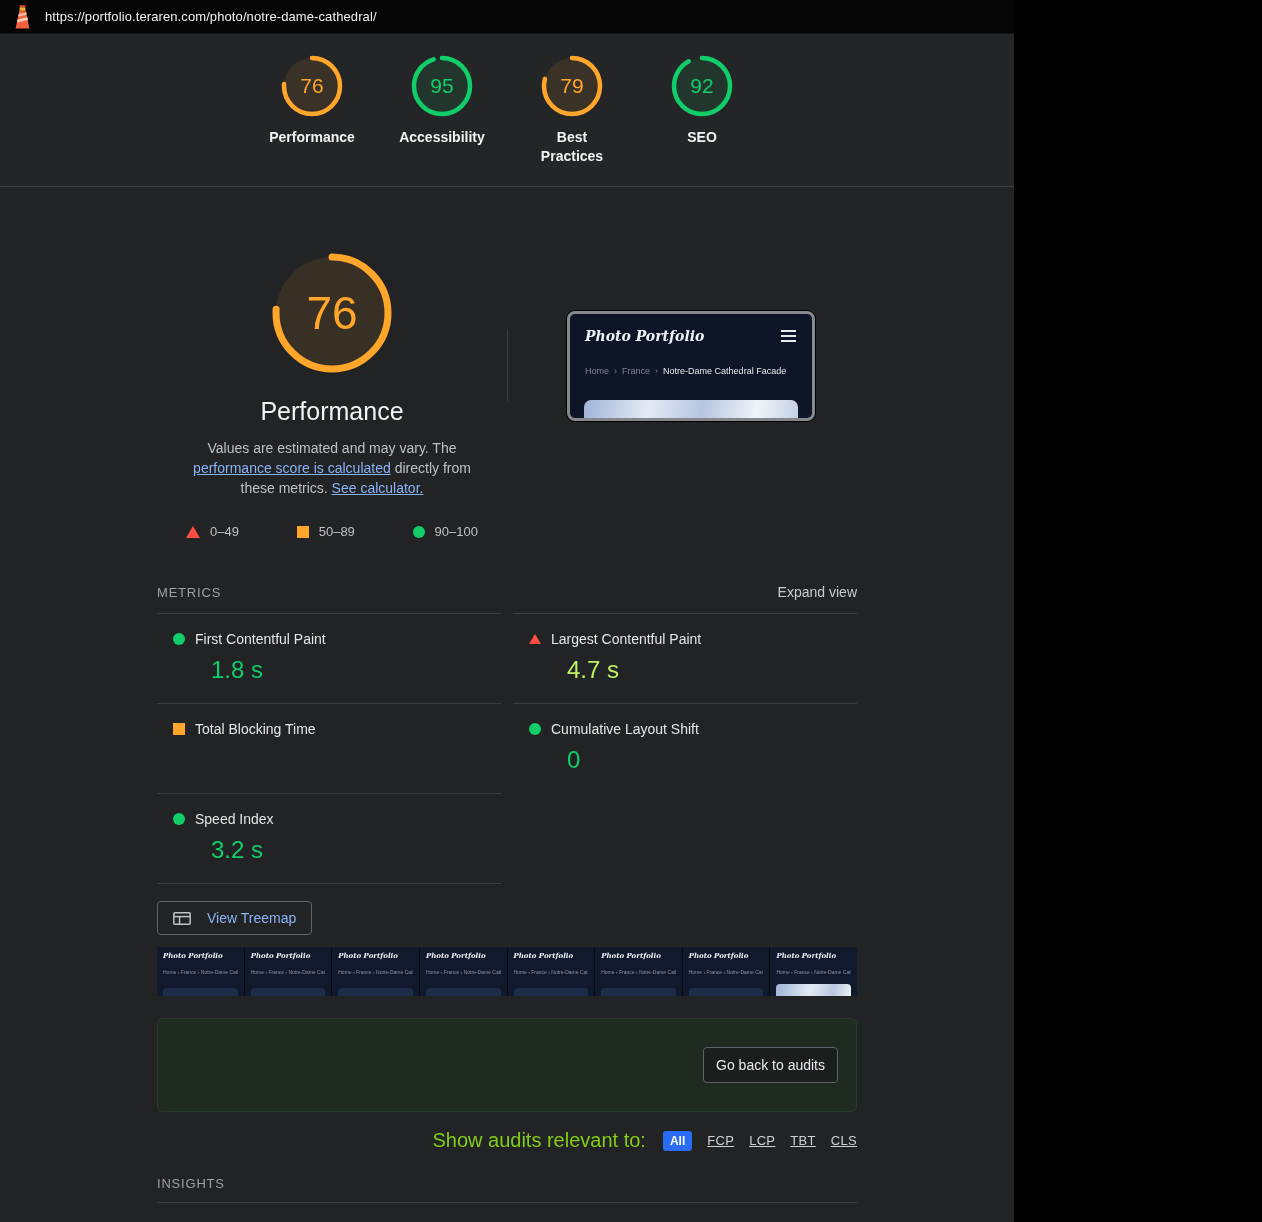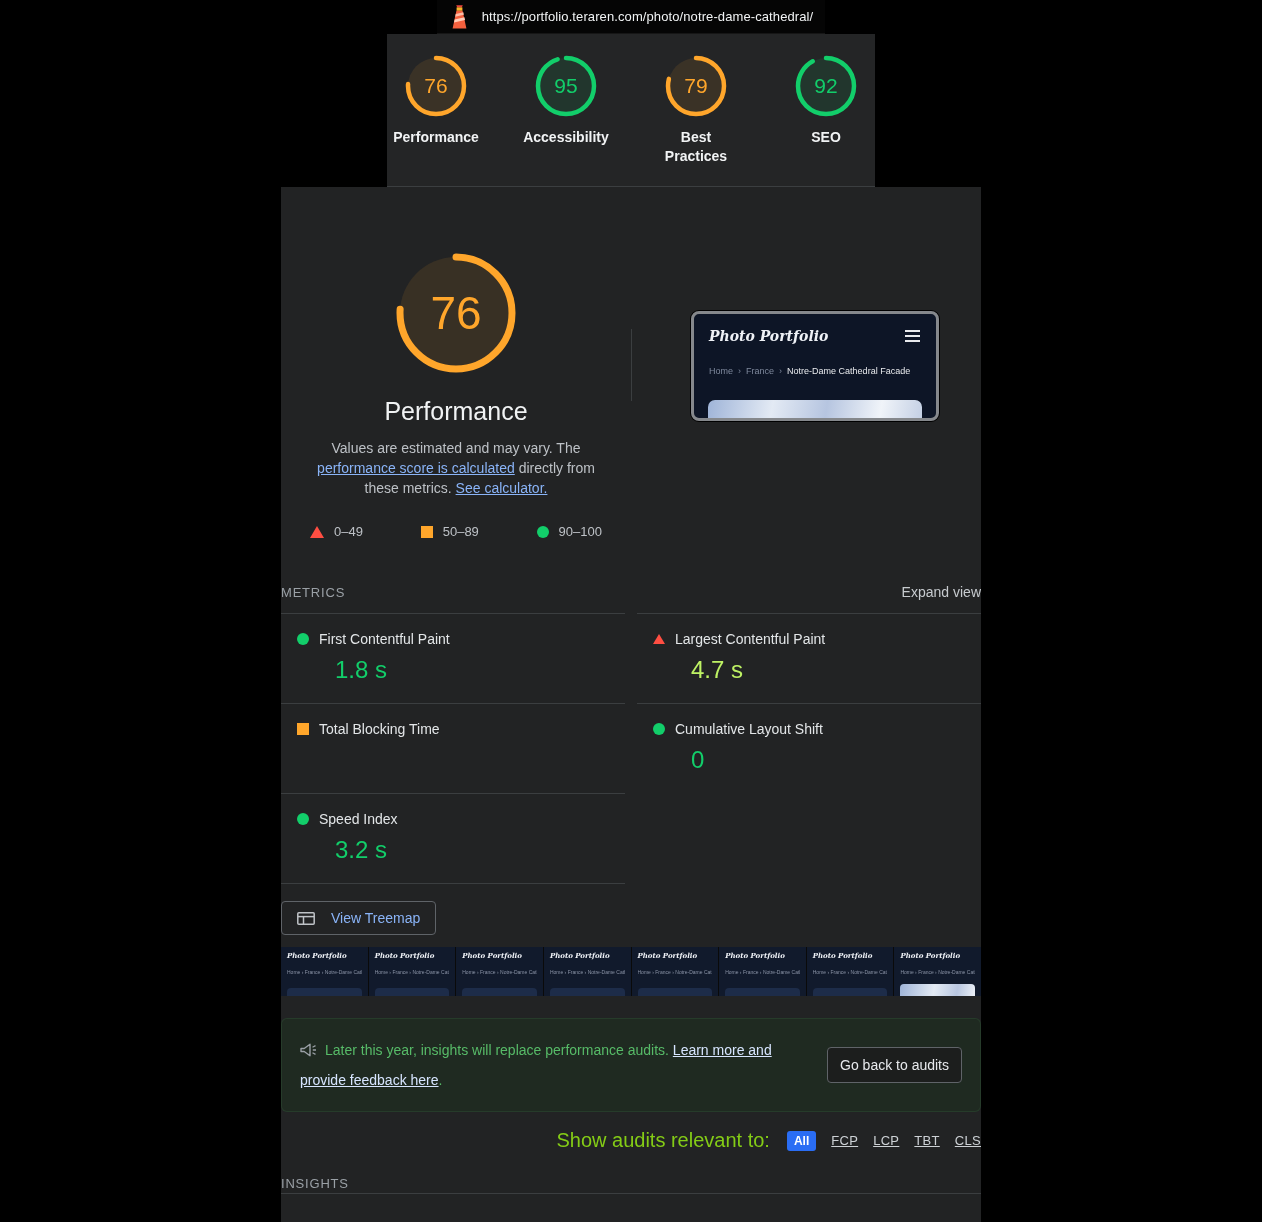--- a/index.html
+++ b/index.html
@@ -3,21 +3,21 @@
 <meta charset="utf-8">
 <style>
   * { margin:0; padding:0; box-sizing:border-box; }
   html,body { width:1262px; height:1222px; overflow:hidden; }
   body {
     background:#000;
     font-family:"Liberation Sans", sans-serif;
     color:#e8eaed;
     -webkit-font-smoothing:antialiased;
   }
-  .app { width:1262px; height:1222px; display:flex; flex-direction:column;align-items:center; }
+  .app { width:1014px; height:1222px; display:flex; flex-direction:column; }
 
   
   .urlbar {
     height:34px; background:#050505; display:flex; align-items:center;
     padding:0 12px; gap:12px; flex:0 0 auto; border-bottom:1px solid #161616;
   }
   .urlbar .url { font-size:13px; color:#f1f3f4; letter-spacing:.1px; }
 
   
   .summary {
@@ -130,21 +130,21 @@
     color:#e8eaed; font-size:14px; font-family:inherit; white-space:nowrap; cursor:pointer;
   }
 
   
   .filter-row { margin-top:17px; display:flex; justify-content:flex-end; align-items:center; gap:15px; }
   .filter-label { font-size:20px; color:#84cc16; margin-right:2px; }
   .chip { font-size:12px; font-weight:600; color:#ffffff; background:#2a6df4; border-radius:3px; padding:3px 7px; cursor:pointer; }
   .chip-link { font-size:13px; color:#cdd1d5; text-decoration:underline; letter-spacing:.3px; cursor:pointer; }
 
   
-  .insights-head { margin-top:22px; padding-bottom:1px; border-bottom:1px solid #3b3e40; }
+  .insights-head { margin-top:22px; padding-bottom:10px; border-bottom:1px solid #3b3e40; }
   .audit-row {
     display:flex; align-items:center; padding:19px 8px 19px 22px;
     border-bottom:1px solid #3b3e40; cursor:pointer;
   }
 </style>
 </head>
 <body>
 
 <div class="app">
 
@@ -352,24 +352,20 @@
           </div>
         <div class="frame sky">
             <div class="f-title script-text">Photo Portfolio</div>
             <div class="f-crumb">Home › France › Notre-Dame Cathedral Fa</div>
             <div class="f-img"></div>
           </div>
       </div>
 
       
       <div class="banner">
-        <p class="banner-text"><span class="mega"><svg width="17" height="15" viewBox="0 0 17 15">
-                <path d="M1 5.5 h3.2 L10 1.2 v11.6 L4.2 8.5 H1 Z" fill="none" stroke="#9aa0a6" stroke-width="1.4" stroke-linejoin="round"></path>
-                <path d="M12.5 4.2 L15.5 2.6 M12.8 7 L16 7 M12.5 9.8 L15.5 11.4" stroke="#9aa0a6" stroke-width="1.3"></path>
-              </svg></span><span>Later this year, insights will replace performance audits. </span><a>Learn more and provide feedback here</a><span>.</span></p>
         <button class="audits-btn">Go back to audits</button>
       </div>
 
       
       <div class="filter-row">
         <span class="filter-label">Show audits relevant to:</span>
         <span class="chip">All</span>
         <span class="chip-link">FCP</span>
         <span class="chip-link">LCP</span>
         <span class="chip-link">TBT</span>

